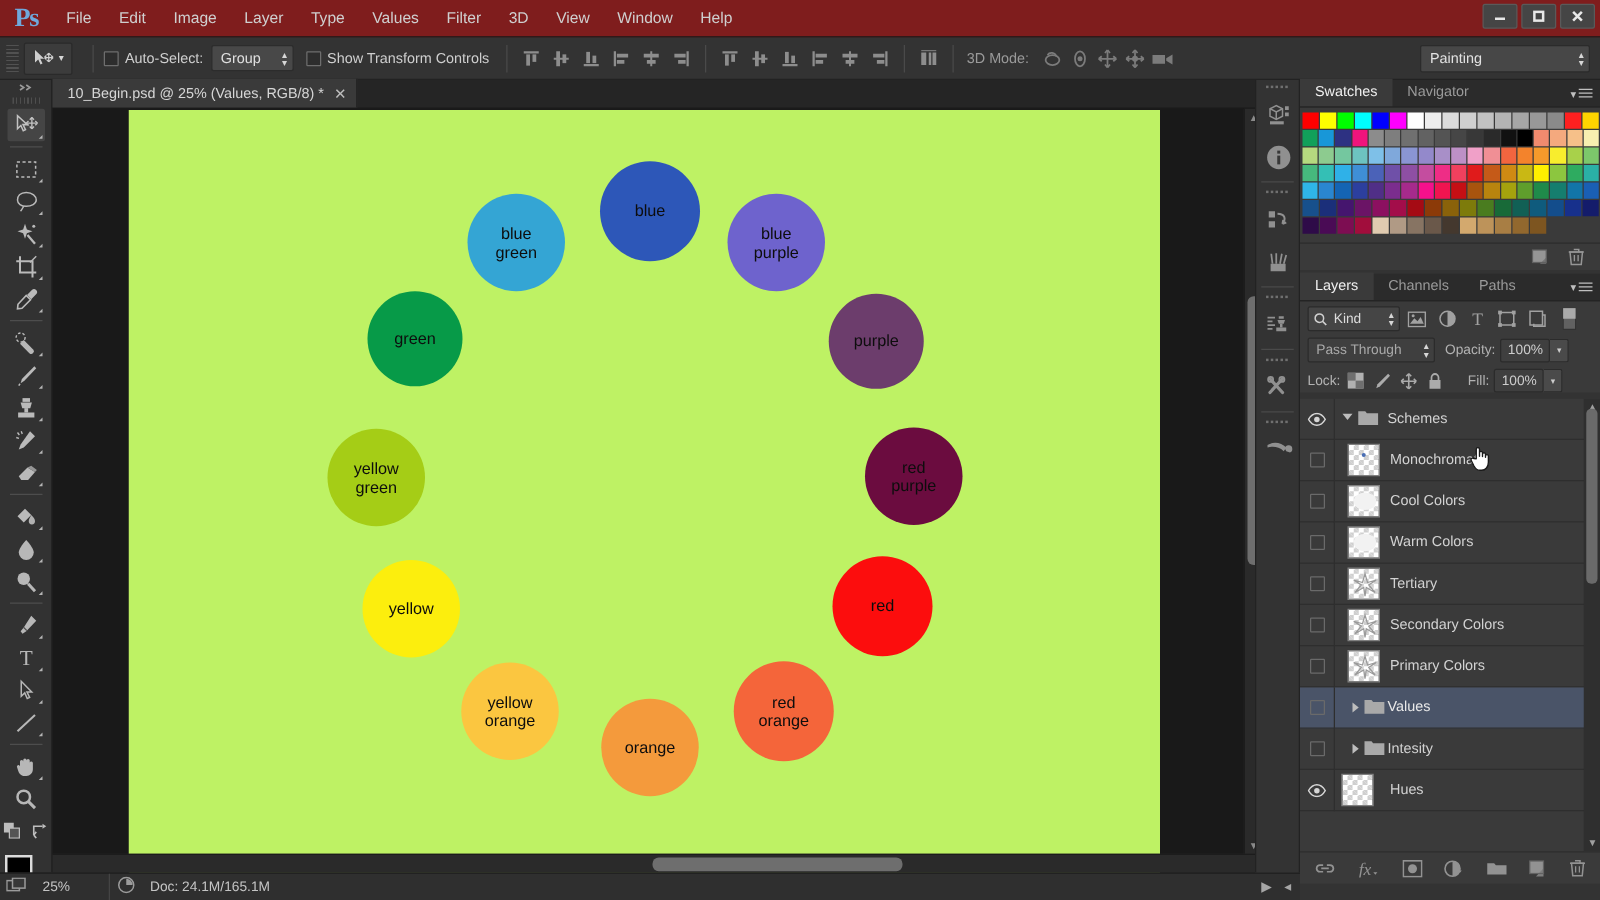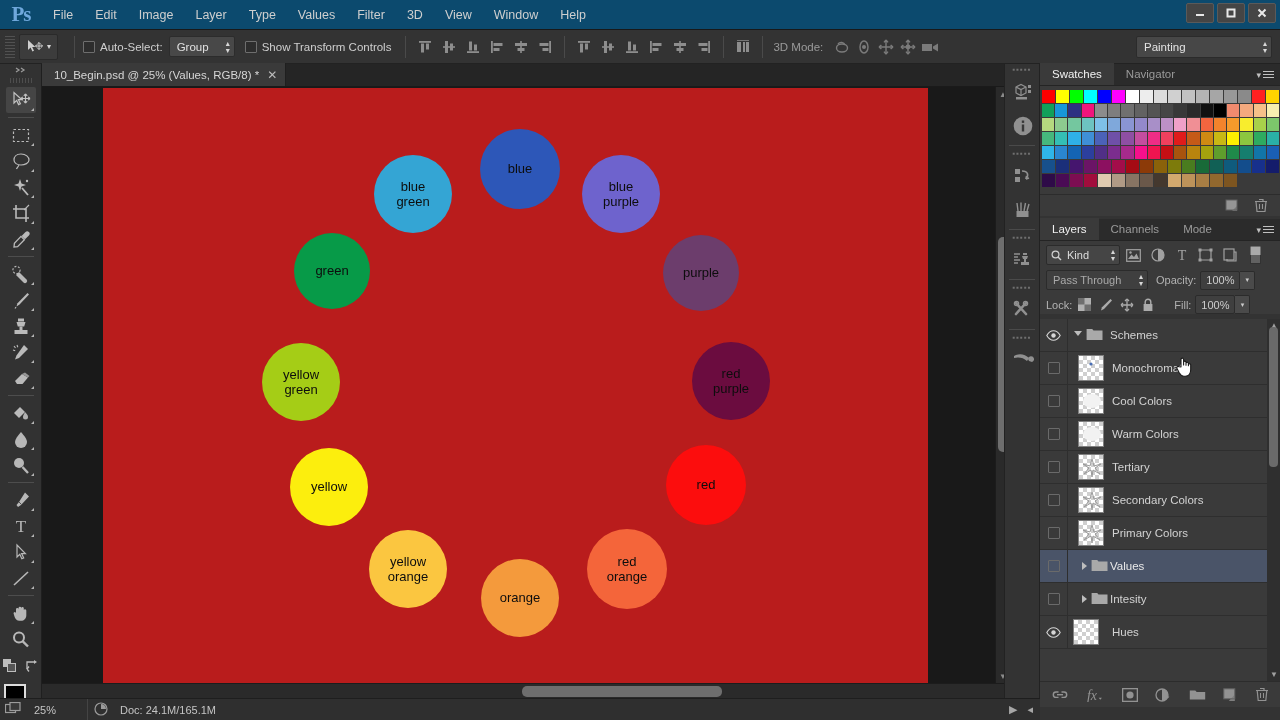--- a/index.html
+++ b/index.html
@@ -8,22 +8,22 @@
     overflow: hidden;
     background: #1e1e1e;
     font-family: "Liberation Sans", sans-serif;
     -webkit-font-smoothing: antialiased;
   }
   #app { position: relative; width: 1280px; height: 720px; }
 
   
   .menubar {
     position: absolute; left: 0; top: 0; width: 1280px; height: 30px;
-    background: #0c4a6e;
-    display: flex; align-items: center;
+    background: #7f1d1d;
+    display: flex; align-items: flex-end;
     border-bottom: 1px solid #191919;
   }
   .ps-logo {
     width: 42px; height: 30px;
     display: flex; align-items: center; justify-content: center;
     font-family: "Liberation Serif", serif;
     font-weight: bold; font-size: 21px; color: #6fa8dc;
     letter-spacing: -1px;
   }
   .menu-item {
@@ -132,21 +132,21 @@
   }
   .doctab .x { font-size: 12px; color: #bdbdbd; cursor: pointer; }
 
   
   .canvas-area {
     position: absolute; left: 42px; top: 87px; width: 968px; height: 611px;
     background: #191919;
   }
   .artboard {
     position: absolute; left: 61px; top: 1px; width: 825px; height: 610px;
-    background: #b91c1c;
+    background: #bef264;
   }
   .bubble {
     position: absolute; border-radius: 50%;
     display: flex; align-items: center; justify-content: center;
     text-align: center; line-height: 1.18;
     font-size: 13px; color: #0d0d0d;
     font-family: "Liberation Sans", sans-serif;
   }
   .vscroll-doc {
     position: absolute; right: 0; top: 0; width: 15px; height: 597px;
@@ -1006,21 +1006,21 @@
             <path d="M1 3.5 h12 M5 1.5 h4 v2" fill="none" stroke="#b8b8b8" stroke-width="1.2"></path>
             <path d="M5.5 6 v5 M8.5 6 v5" stroke="#b8b8b8" stroke-width="1.1"></path>
           </svg>
       </span>
     </div>
 
     <div class="panel-tabs" style="margin-top:3px">
       <div id="ly-tabs" style="display:flex">
           <div class="ptab active">Layers</div>
           <div class="ptab">Channels</div>
-          <div class="ptab">Mode</div>
+          <div class="ptab">Paths</div>
         </div>
       <div class="pmenu">
         <span>▾</span>
         <span class="hamburger">
             <i></i>
             <i></i>
             <i></i>
           </span>
       </div>
     </div>

